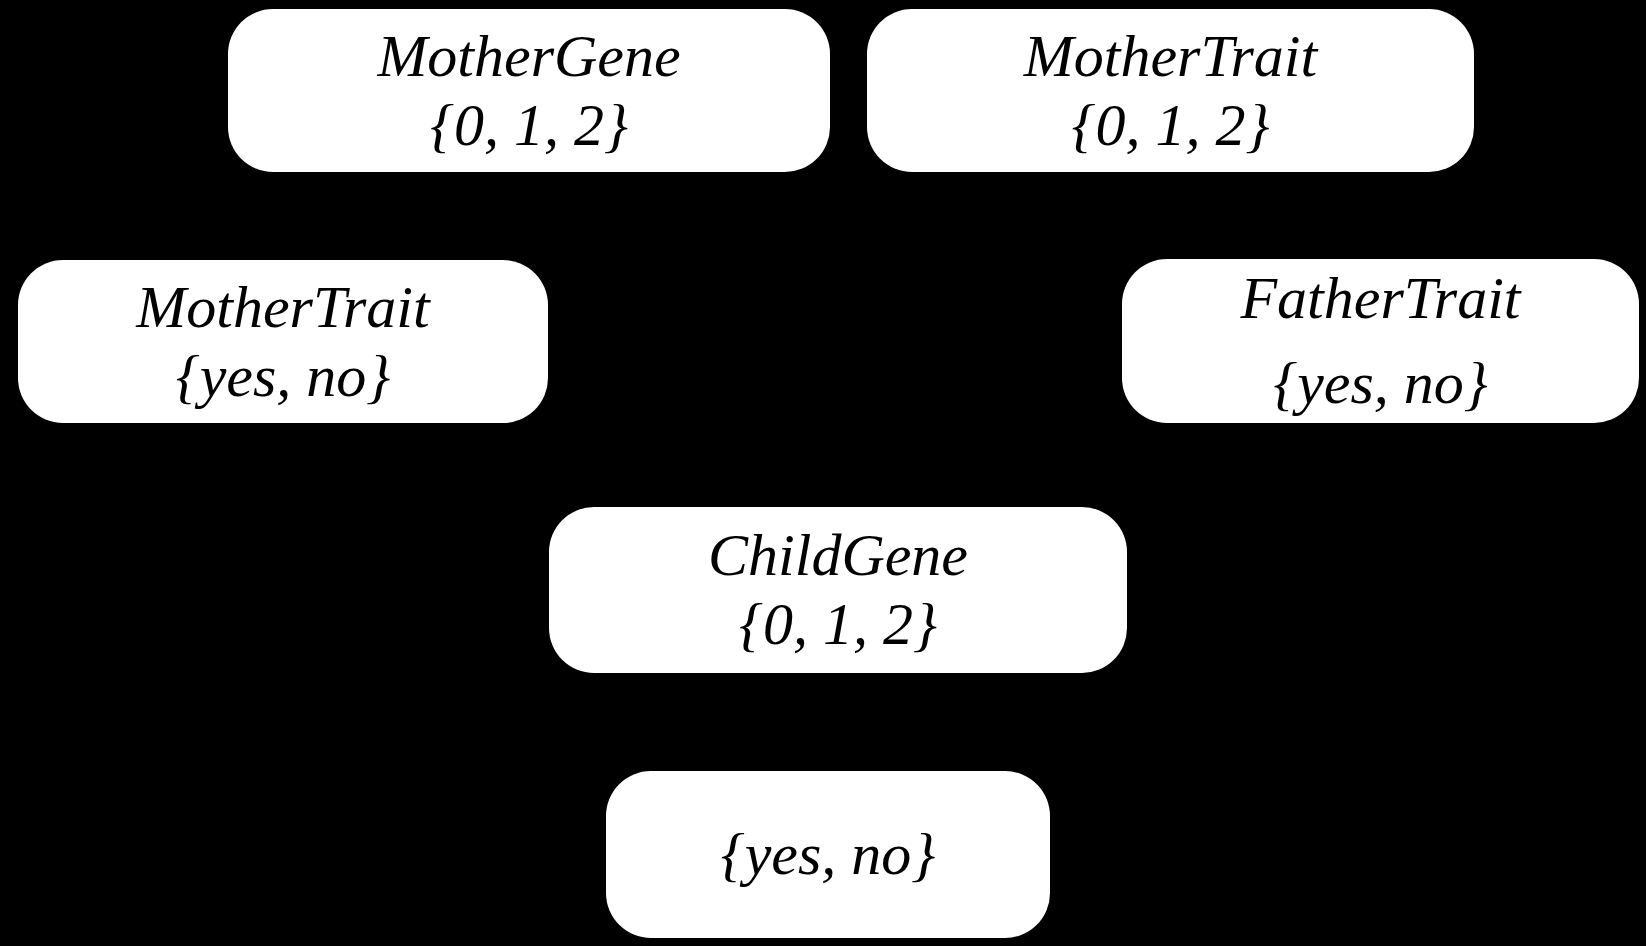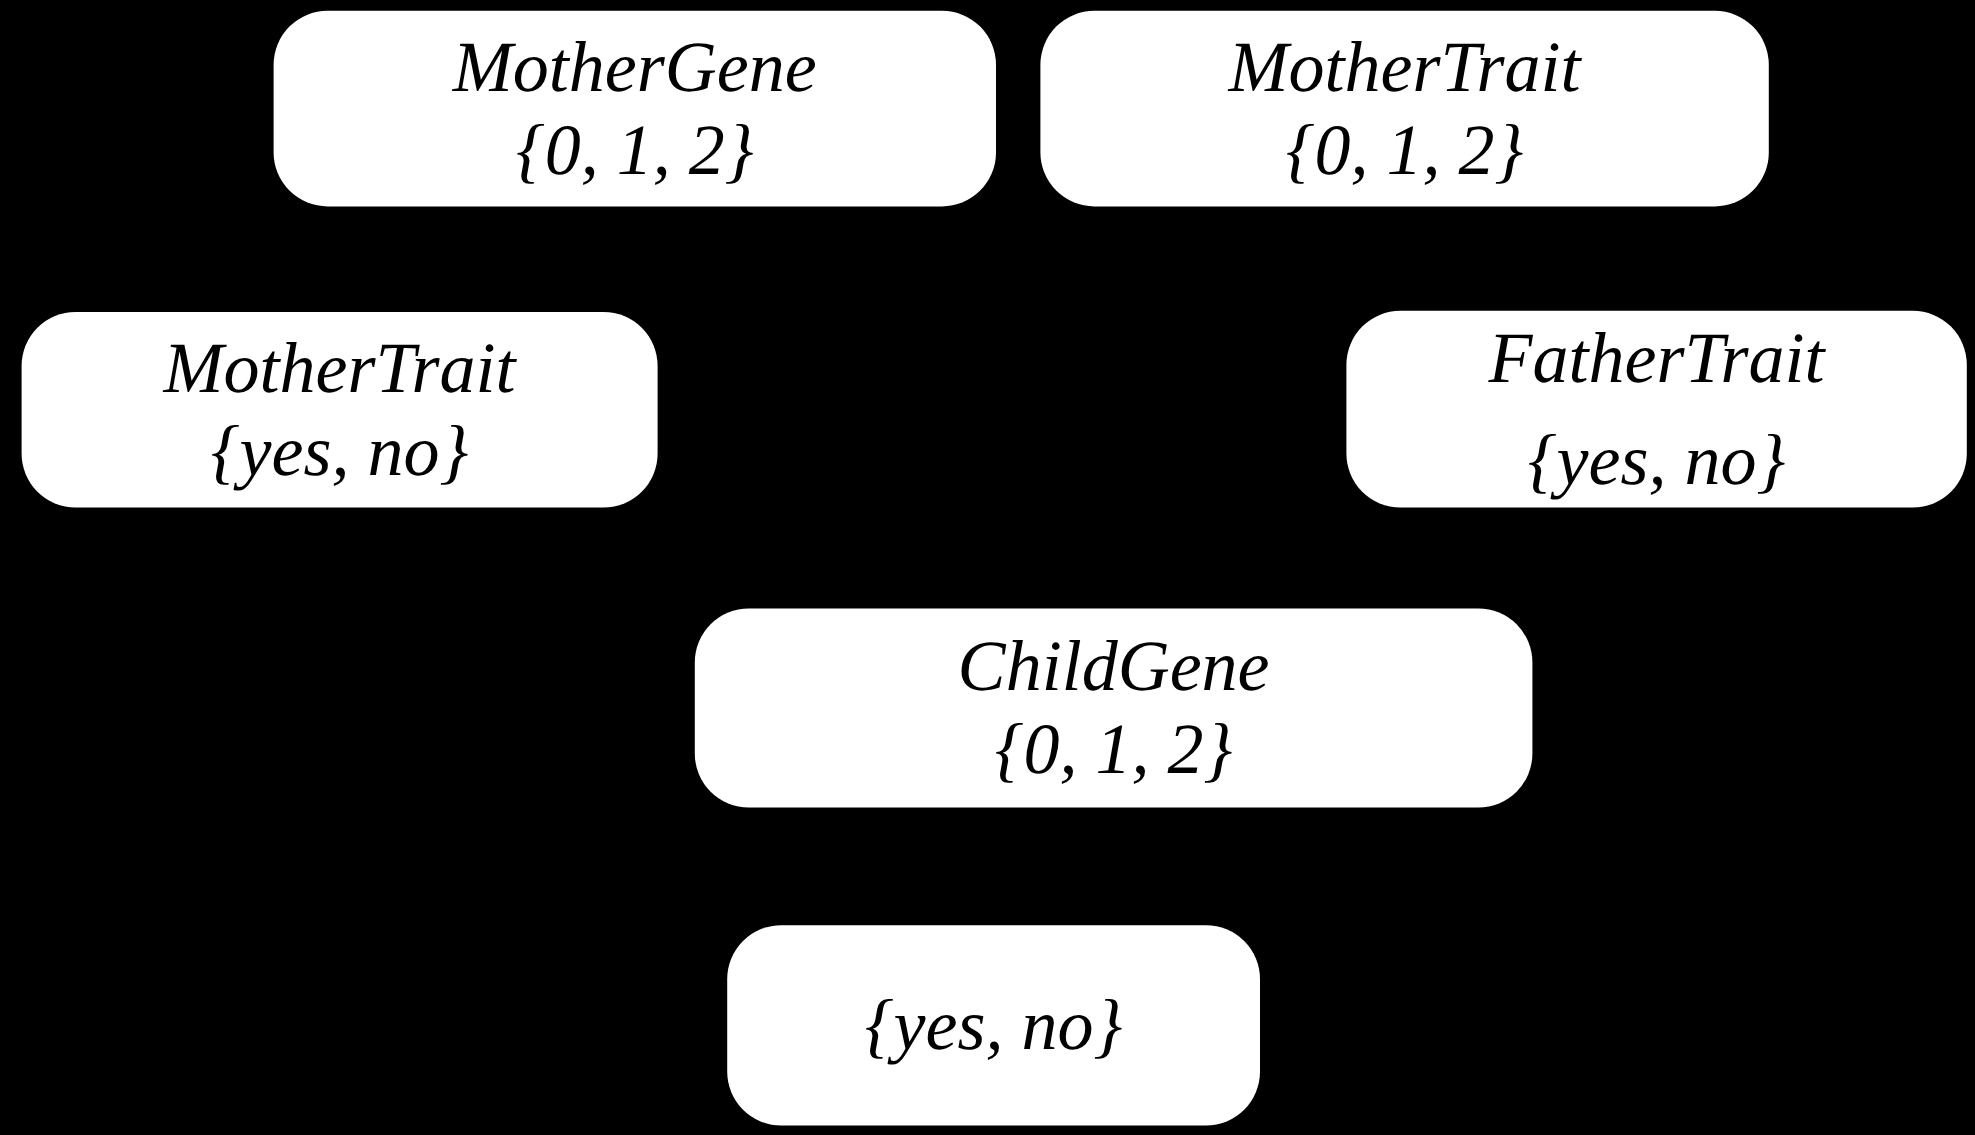--- a/index.html
+++ b/index.html
@@ -50,21 +50,21 @@
   <div class="node" style="left:6px; top:260px; width:530px; height:163px;margin-left:12px;">
     <span>MotherTrait</span>
     <span>{yes, no}</span>
   </div>
 
   <div class="node" style="left:1122px; top:259px; width:517px; height:164px;gap:16px;">
     <span>FatherTrait</span>
     <span>{yes, no}</span>
   </div>
 
-  <div class="node" style="left:579px; top:507px; width:698px; height:166px;text-align:center;">
+  <div class="node" style="left:549px; top:507px; width:578px; height:166px;text-align:center;">
     <span>ChildGene</span>
     <span>{0, 1, 2}</span>
   </div>
 
   <div class="node" style="left:606px; top:771px; width:444px; height:167px;">
     <span>{yes, no}</span>
   </div>
 
 </div>
 

